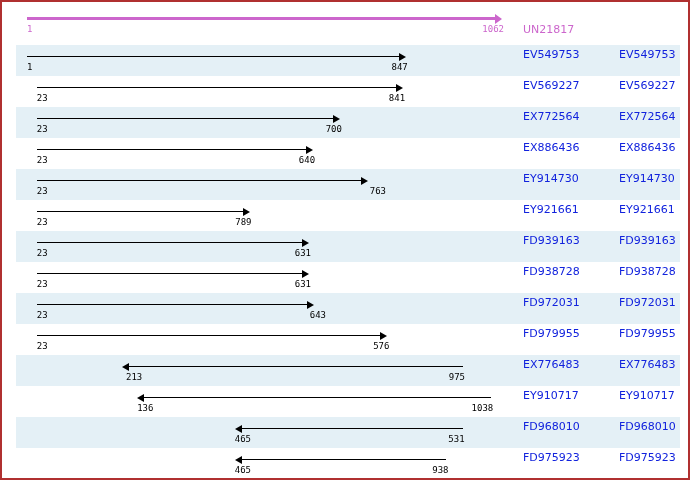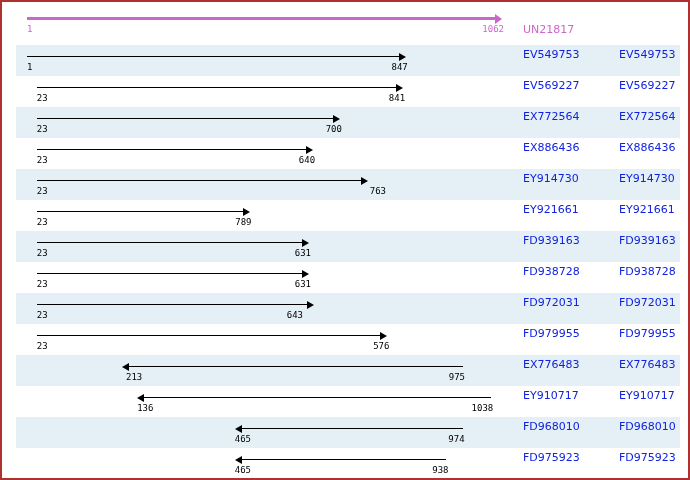--- a/index.html
+++ b/index.html
@@ -178,21 +178,21 @@
         <div class="head right" style="left: 300.051px;"></div>
         <div class="coord start" style="left: 34.8494px;">23</div>
         <div class="coord end" style="left: 309.051px;">631</div>
       </div>
       <div class="name col1" style="top: 263px; position: absolute;">FD938728</div>
       <div class="name col2" style="top: 263px; position: absolute;">FD938728</div>
       <div class="track" style="top: 291px; height: 31px;">
         <div class="seg" style="left: 34.8494px; width: 270.574px;"></div>
         <div class="head right" style="left: 305.423px;"></div>
         <div class="coord start" style="left: 34.8494px;">23</div>
-        <div class="coord end" style="left: 301px;">643</div>
+        <div class="coord end" style="left: 324px;">643</div>
       </div>
       <div class="name col1" style="top: 294px; position: absolute;">FD972031</div>
       <div class="name col2" style="top: 294px; position: absolute;">FD972031</div>
       <div class="track" style="top: 322px; height: 31px;">
         <div class="seg" style="left: 34.8494px; width: 343.549px;"></div>
         <div class="head right" style="left: 378.399px;"></div>
         <div class="coord start" style="left: 34.8494px;">23</div>
         <div class="coord end" style="left: 387.399px;">576</div>
       </div>
       <div class="name col1" style="top: 325px; position: absolute;">FD979955</div>
@@ -210,21 +210,21 @@
         <div class="head left" style="left: 135.134px;"></div>
         <div class="coord start" style="left: 135.134px;">136</div>
         <div class="coord end" style="left: 491.265px;">1038</div>
       </div>
       <div class="name col1" style="top: 387px; position: absolute;">EY910717</div>
       <div class="name col2" style="top: 387px; position: absolute;">EY910717</div>
       <div class="track" style="top: 415px; height: 31px;">
         <div class="seg" style="left: 239.733px; width: 220.879px;"></div>
         <div class="head left" style="left: 232.733px;"></div>
         <div class="coord start" style="left: 232.733px;">465</div>
-        <div class="coord end" style="left: 462.612px;">974</div>
+        <div class="coord end" style="left: 462.612px;">531</div>
       </div>
       <div class="name col1" style="top: 418px; position: absolute;">FD968010</div>
       <div class="name col2" style="top: 418px; position: absolute;">FD968010</div>
       <div class="track" style="top: 446px; height: 31px;">
         <div class="seg" style="left: 239.733px; width: 204.762px;"></div>
         <div class="head left" style="left: 232.733px;"></div>
         <div class="coord start" style="left: 232.733px;">465</div>
         <div class="coord end" style="left: 446.495px;">938</div>
       </div>
       <div class="name col1" style="top: 449px; position: absolute;">FD975923</div>

